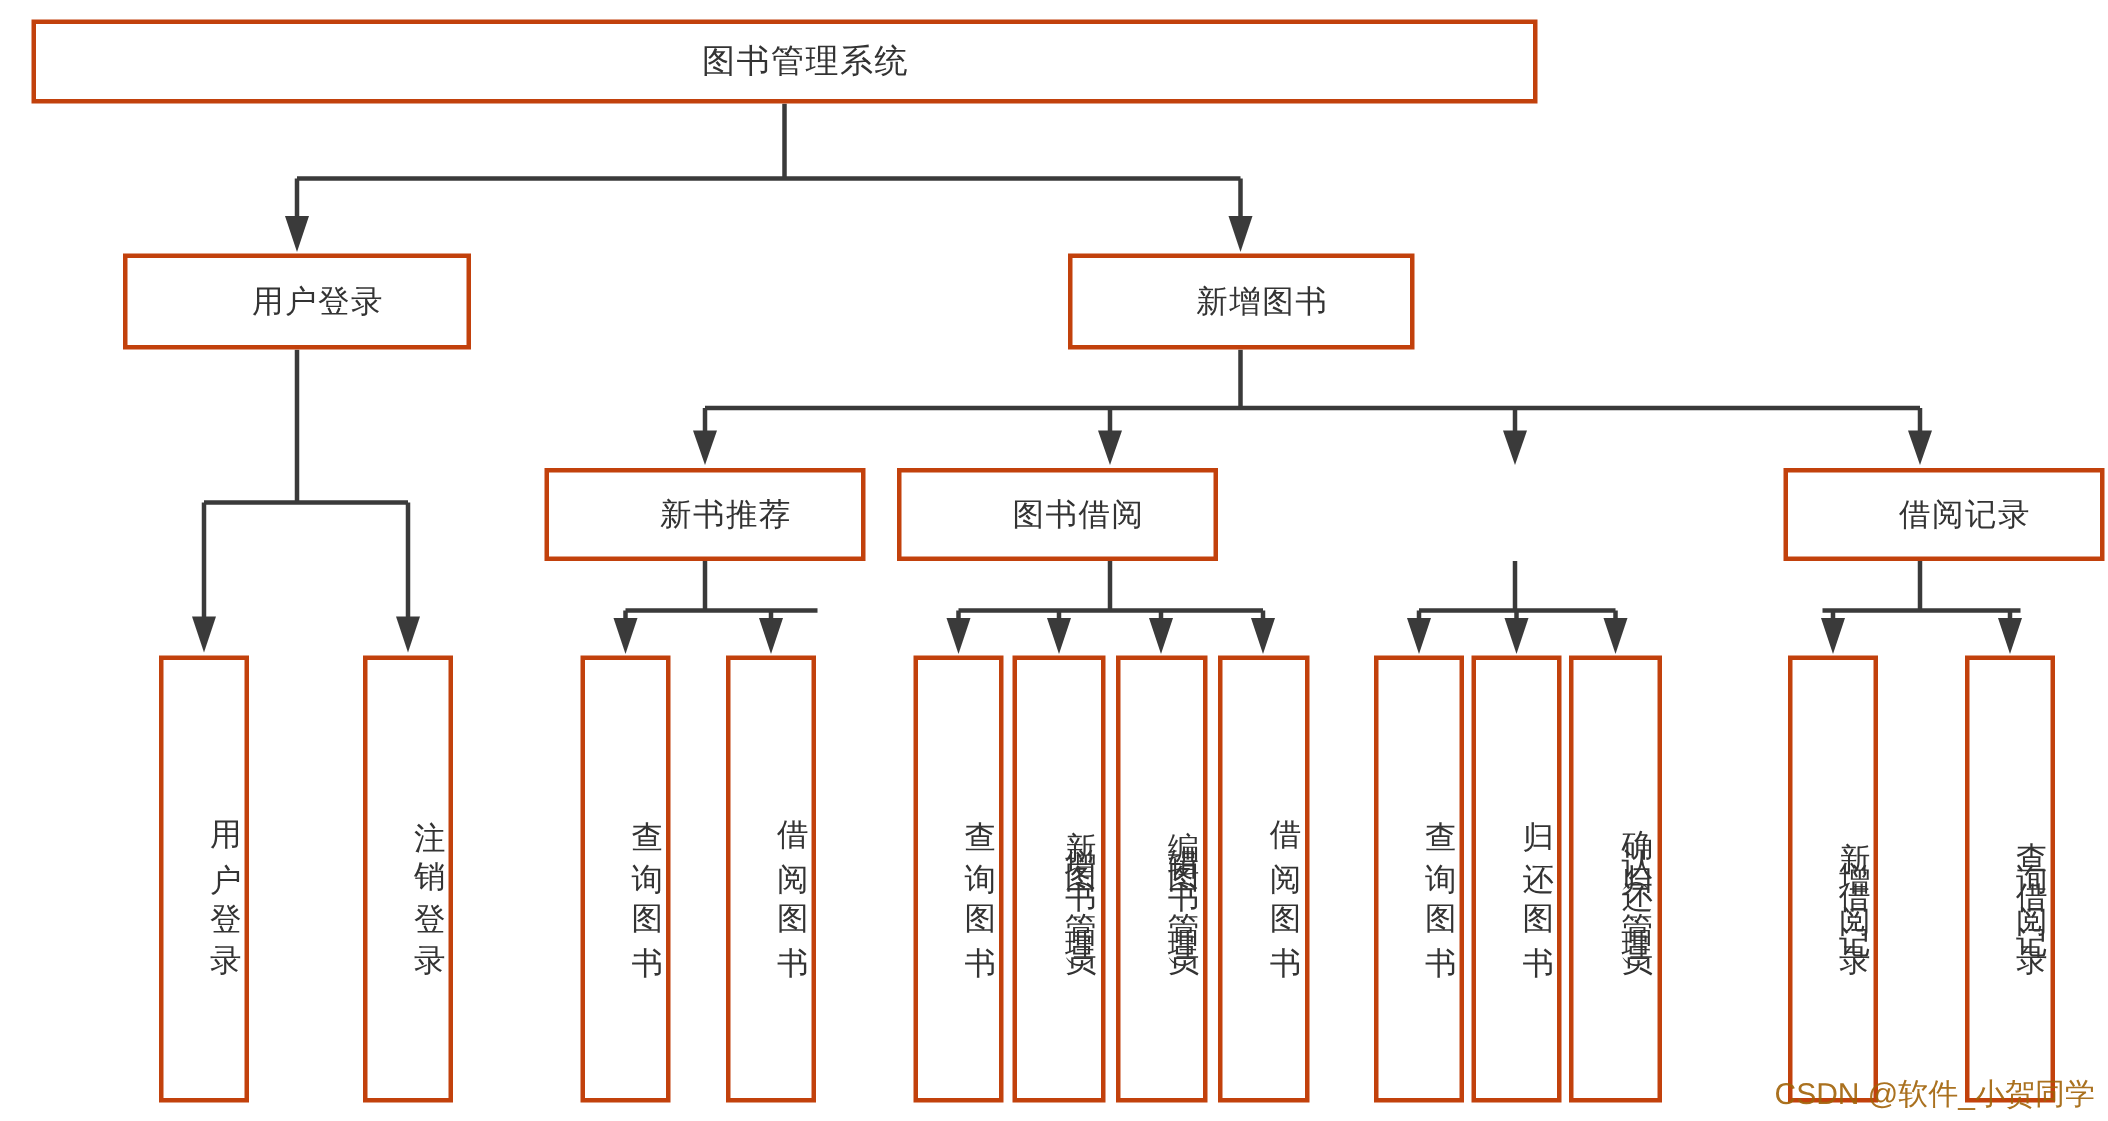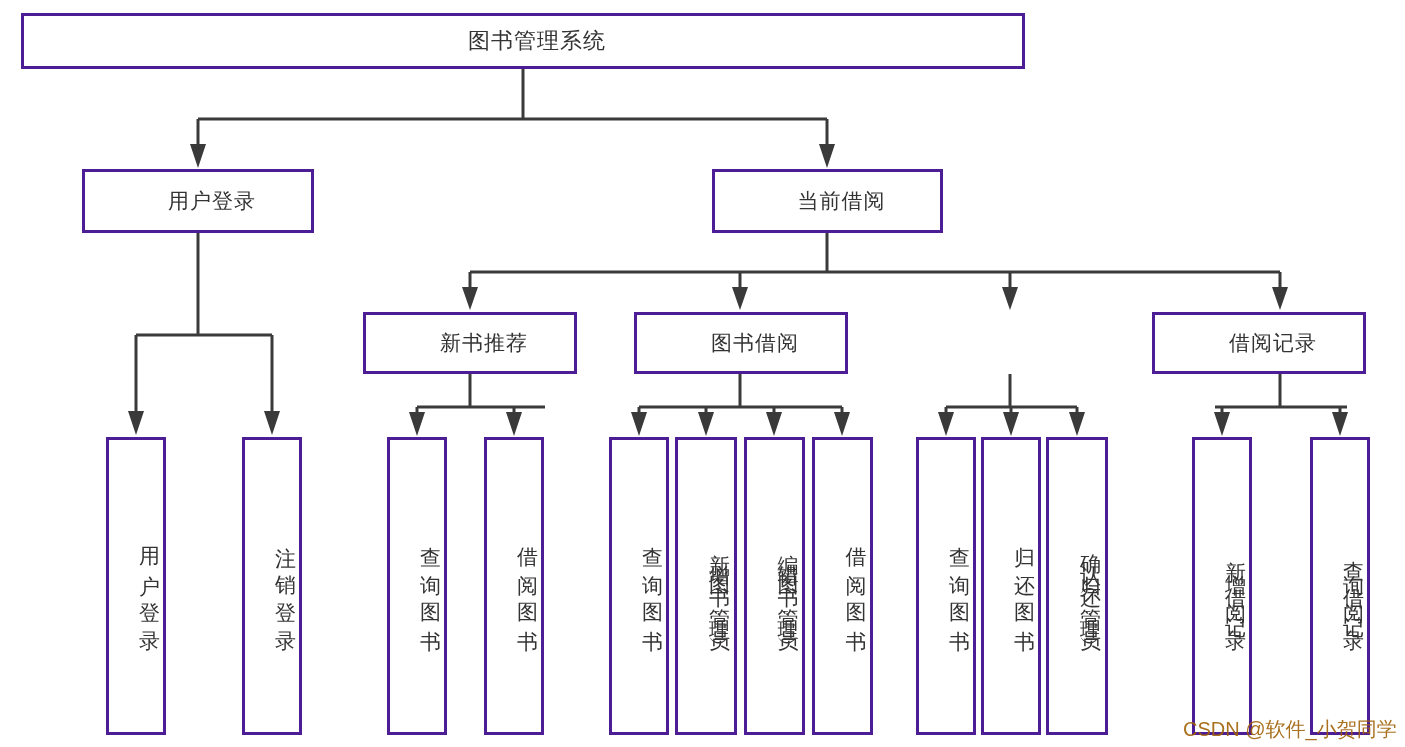--- a/index.html
+++ b/index.html
@@ -2,21 +2,21 @@
 <html><head>
 <meta charset="utf-8">
 <style>
   html,body{margin:0;padding:0;background:#ffffff;}
   .stage{
     position:relative;width:1405px;height:747px;background:#ffffff;overflow:hidden;
     font-family:"Liberation Sans","DejaVu Sans",sans-serif;color:#333333;
   }
   .connectors{position:absolute;left:0;top:0;z-index:1;}
   .box{
-    position:absolute;z-index:2;background:#ffffff;border:3px solid #4c1d95;
+    position:absolute;z-index:2;background:#ffffff;border:3px solid #c2410c;
     display:flex;align-items:center;justify-content:center;box-sizing:border-box;padding-left:28px;
   }
   .hlabel{font-size:21px;letter-spacing:1px;white-space:nowrap;}
   .root .hlabel{font-size:22px;}
   .l2{top:169px;height:64px;}
   .l3{top:312px;height:62px;width:214px;text-align:right;}
   .leaf{top:437px;height:298px;width:60px;}
   .vlabel{
     writing-mode:vertical-lr;text-orientation:mixed;
     font-size:21px;line-height:1;white-space:nowrap;
@@ -97,30 +97,30 @@
   </svg>
 
   <div class="box root" style="left:21px;top:13px;width:1004px;height:56px">
     <span class="hlabel">图书管理系统</span>
   </div>
 
   <div class="box l2" style="left:82px;width:232px">
     <span class="hlabel">用户登录</span>
   </div>
   <div class="box l2" style="left:712px;width:231px">
-    <span class="hlabel">当前借阅</span>
+    <span class="hlabel">新增图书</span>
   </div>
 
   <div class="box l3" style="left:363px">
     <span class="hlabel">新书推荐</span>
   </div>
-  <div class="box l3" style="left:634px">
+  <div class="box l3" style="left:598px">
     <span class="hlabel">图书借阅</span>
   </div>
-  <div class="box l3" style="left:1152px">
+  <div class="box l3" style="left:1189px">
     <span class="hlabel">借阅记录</span>
   </div>
 
   <div class="box leaf" style="left:106px">
     <span class="vlabel t4">用户登录</span>
   </div>
   <div class="box leaf" style="left:242px">
     <span class="vlabel t4">注销登录</span>
   </div>
   <div class="box leaf" style="left:387px">

